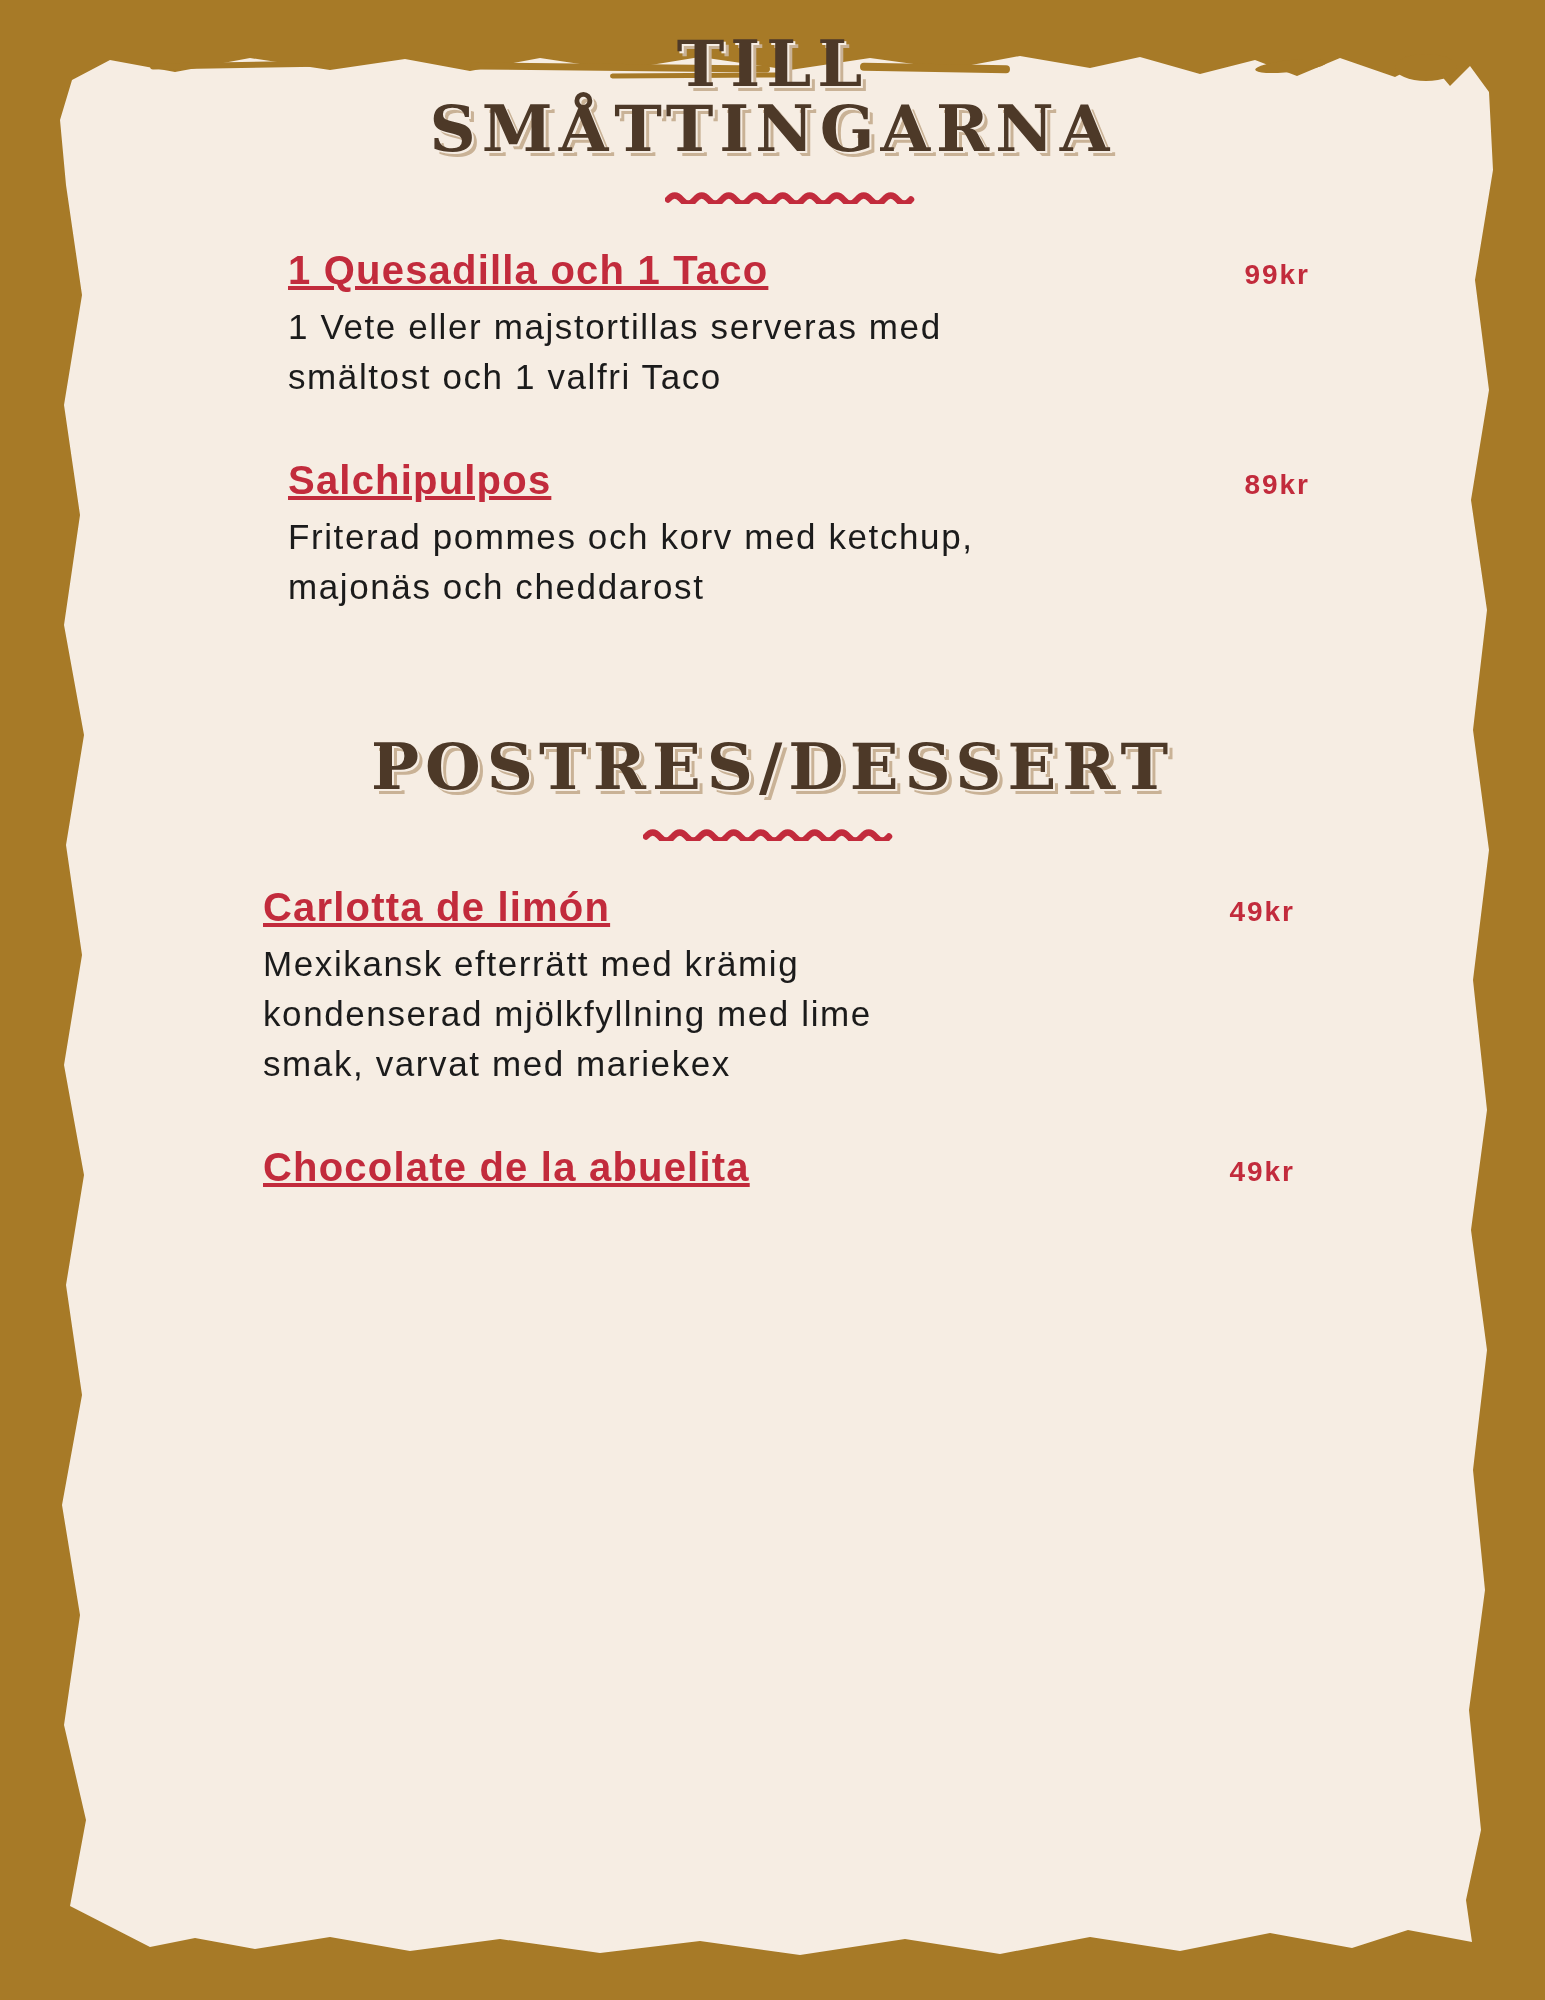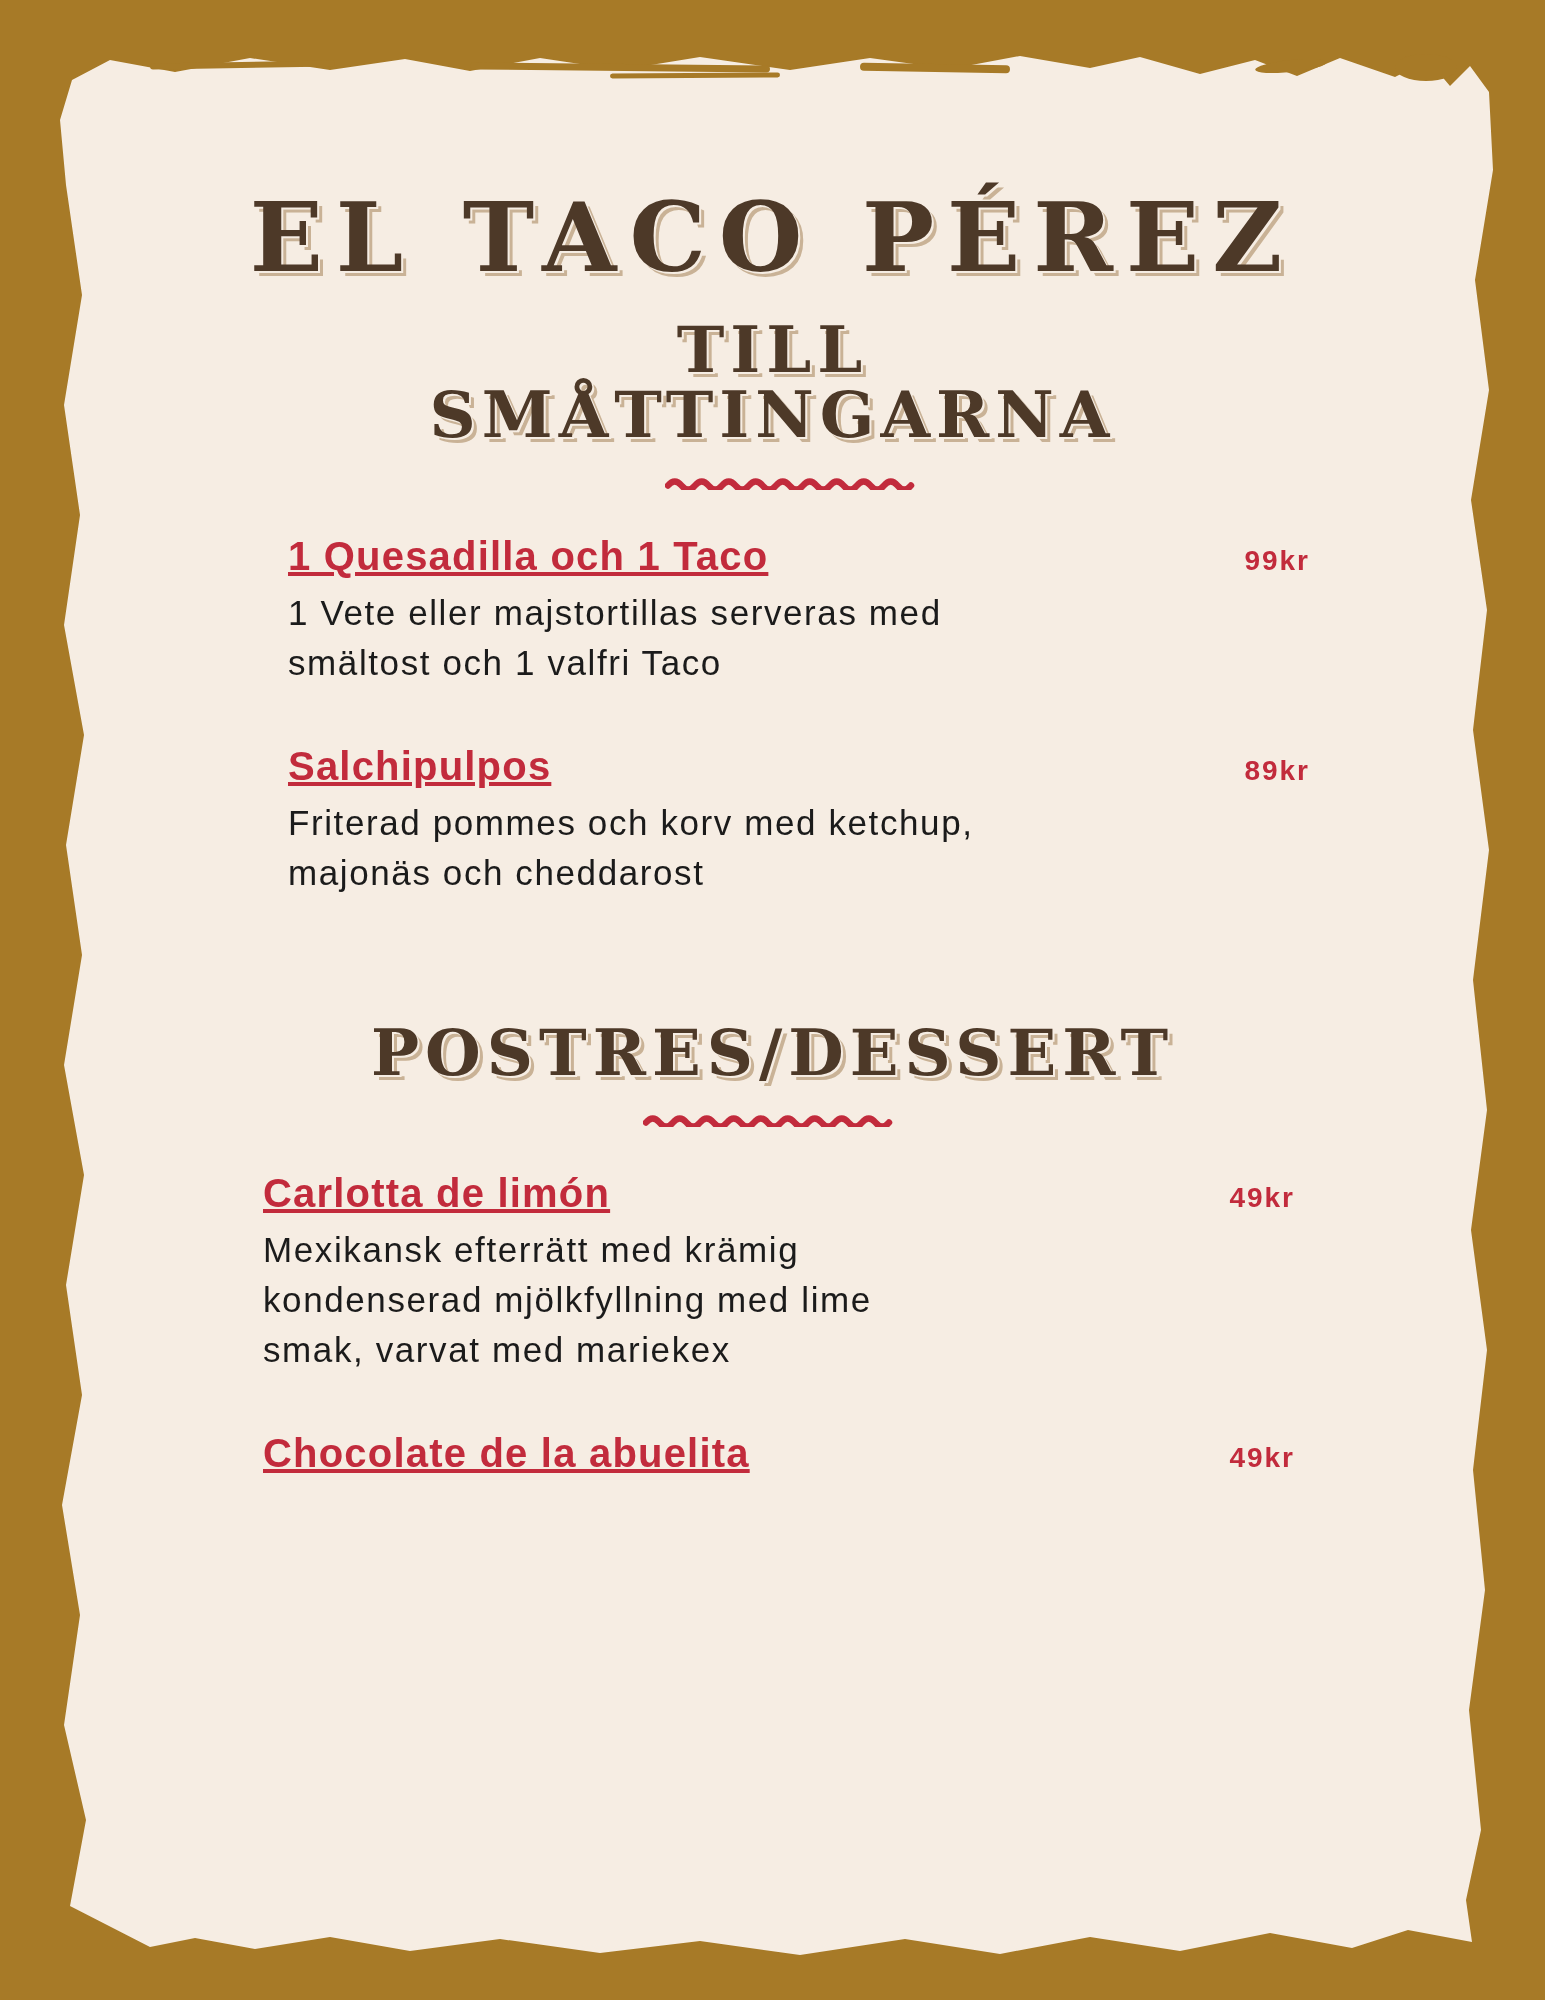--- a/index.html
+++ b/index.html
@@ -93,21 +93,20 @@
 <div class="paper"></div>
 <div class="streak s1"></div>
 <div class="streak s2"></div>
 <div class="streak s3"></div>
 <div class="streak s4"></div>
 <div class="streak s5"></div>
 <div class="streak s6"></div>
 
 <div class="content">
 
-  <h1 class="display restaurant-title">EL TACO PÉREZ</h1>
 
   <section class="section section-0">
     <h2 class="display section-title">TILL
 SMÅTTINGARNA</h2>
 
     <div class="divider-wrap">
       <svg width="260" height="16" viewBox="0 0 260 16">
         <path d="M3 11.5 q6.75 -8 13.5 0 t13.5 0 t13.5 0 t13.5 0 t13.5 0 t13.5 0 t13.5 0 t13.5 0 t13.5 0 t13.5 0 t13.5 0 t13.5 0 t13.5 0 t13.5 0 t13.5 0 t13.5 0 t13.5 0 t13.5 0" fill="none" stroke="#C22B3C" stroke-width="6.5" stroke-linecap="round"></path>
       </svg>
     </div>

